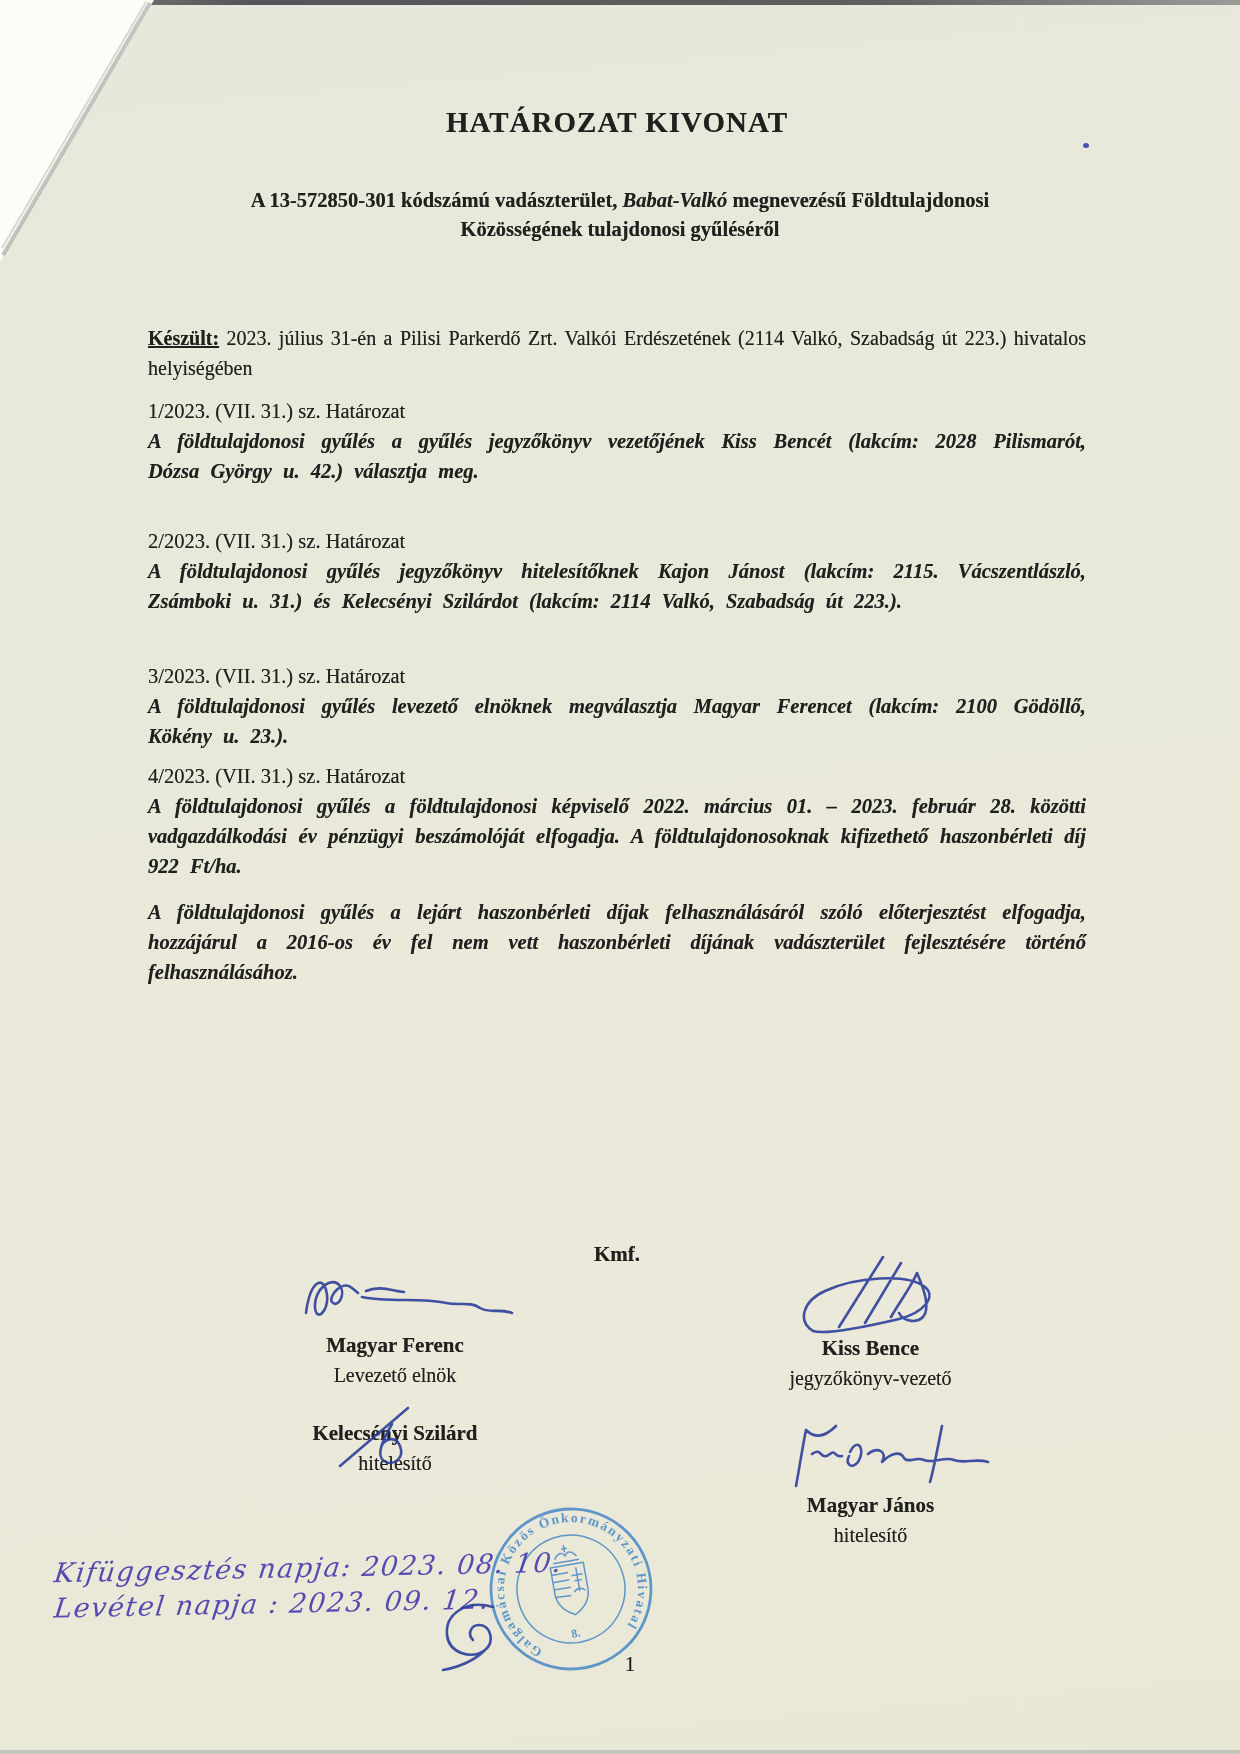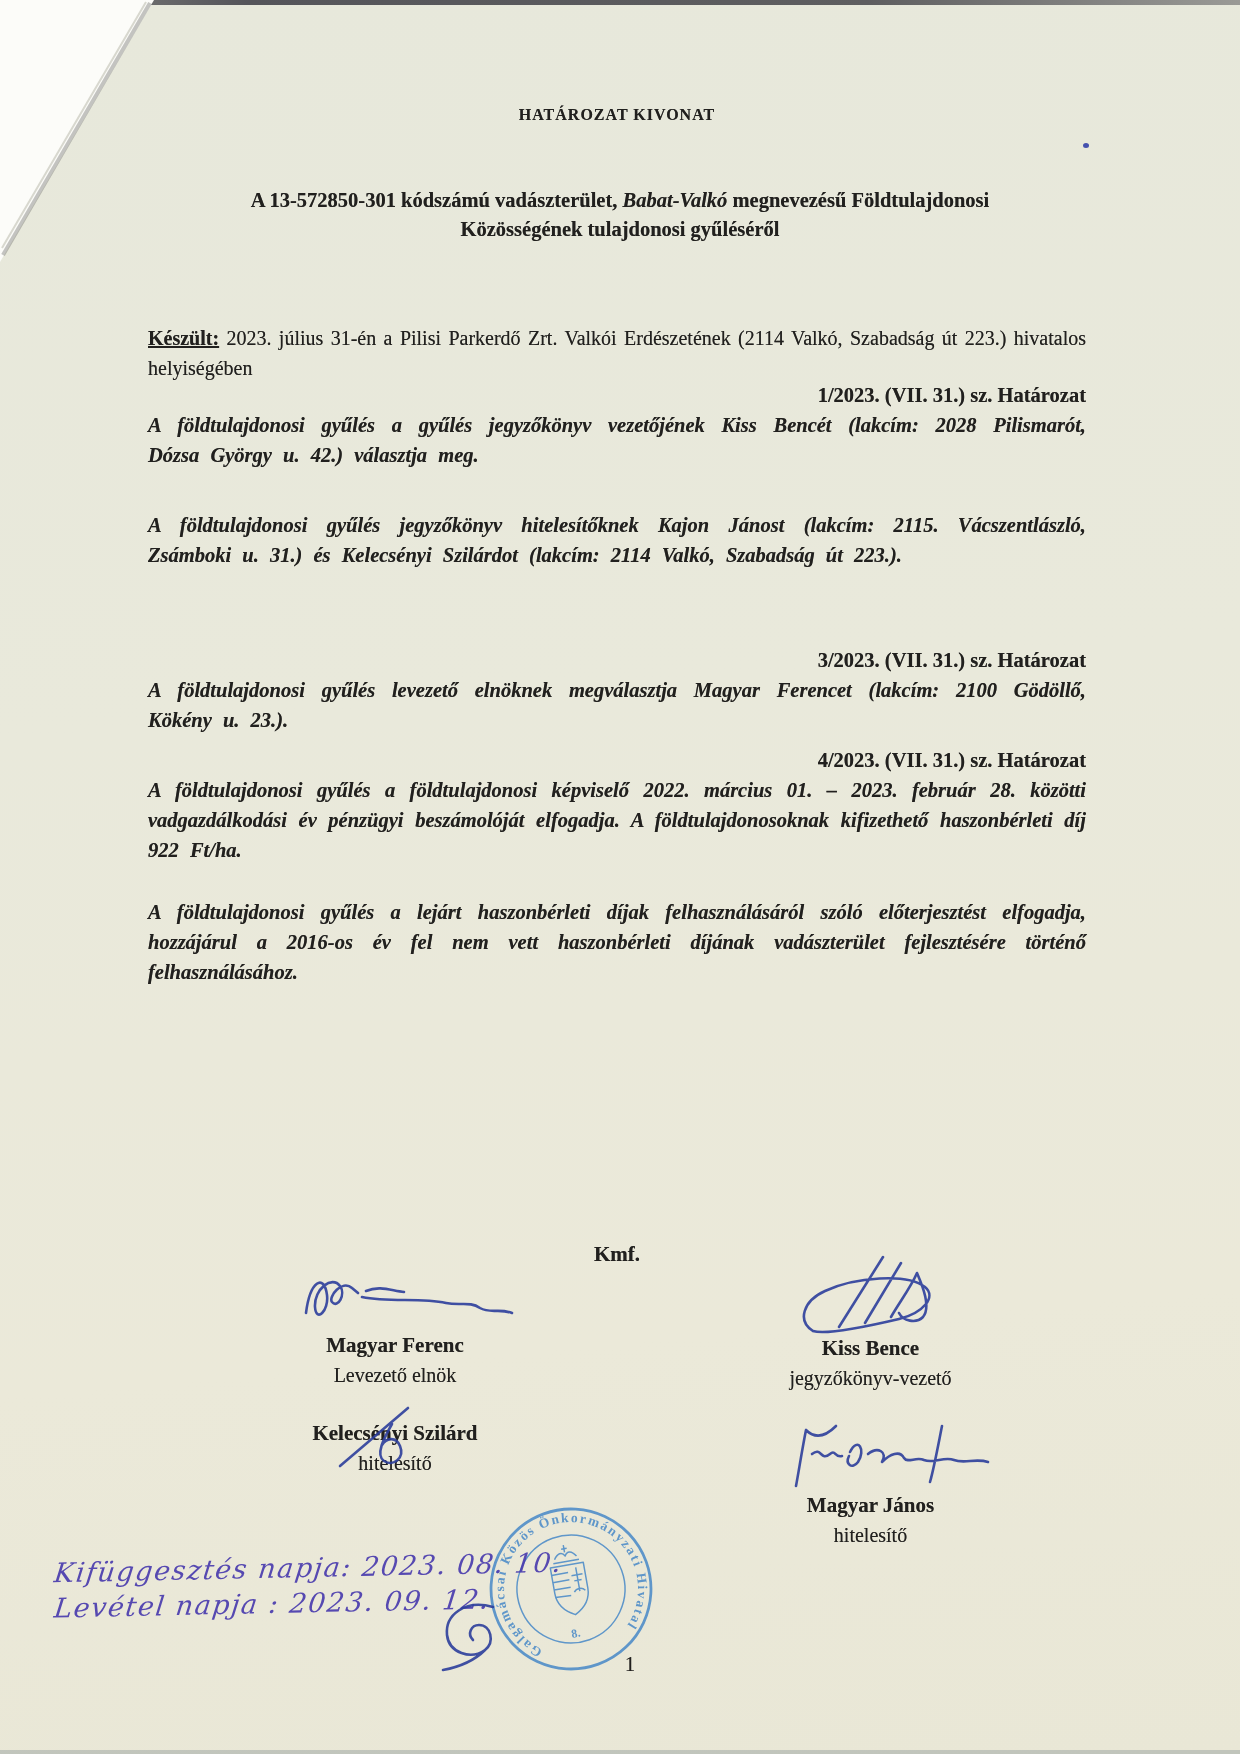--- a/index.html
+++ b/index.html
@@ -12,27 +12,27 @@
     font-family:"Liberation Serif","DejaVu Serif",serif;
     color:#21201e;
   }
   .scan-top-edge{position:absolute;top:0;left:0;width:100%;height:5px;
     background:linear-gradient(90deg,#8a8a86 0%,#55555a 20%,#5e5e60 70%,#9a9a96 100%);z-index:3;}
   .scan-bottom-edge{position:absolute;bottom:0;left:0;width:100%;height:4px;background:rgba(120,135,140,.35);z-index:3;}
   .fold{position:absolute;top:0;left:0;z-index:4;}
   .ink-dot{position:absolute;left:1083px;top:143px;width:6px;height:5px;border-radius:50%;
     background:#2836a6;opacity:.85;z-index:2;}
   .printed{position:absolute;left:148px;width:938px;text-shadow:0 0 .5px rgba(25,25,25,.55);}
-  .doc-title{top:106px;text-align:center;font-size:16px;font-weight:bold;letter-spacing:1px;}
+  .doc-title{top:106px;text-align:center;font-size:29px;font-weight:bold;letter-spacing:1px;}
   .doc-subtitle{top:186px;left:205px;width:830px;text-align:center;font-size:20.5px;font-weight:bold;line-height:29px;}
   .doc-subtitle .emph{font-style:italic;}
   .made-at{top:278px;font-size:20px;line-height:30px;text-align:justify;margin-top:45px;}
   .made-at .lbl{font-weight:bold;text-decoration:underline;}
   .res{position:absolute;left:148px;width:938px;text-shadow:0 0 .5px rgba(25,25,25,.55);}
-  .res-heading{text-align:right;font-size:20.5px;font-weight:bold;line-height:30px;}
+  .res-heading{text-align:left;font-size:20.5px;font-weight:normal;line-height:30px;margin-top:16px;}
   .res-body{font-size:20.5px;font-weight:bold;font-style:italic;line-height:30px;
     text-align:justify;word-spacing:6px;margin-top:0;}
   .res1{top:380px;} .res2{top:510px;} .res3{top:645px;} .res4{top:745px;} .res5{top:897px;}
   .kmf{top:1242px;text-align:center;font-size:21px;font-weight:bold;}
   .sig-block{position:absolute;text-align:center;text-shadow:0 0 .5px rgba(25,25,25,.5);}
   .sig-name{font-size:21px;font-weight:bold;line-height:30px;}
   .sig-role{font-size:20px;line-height:30px;}
   .sig-m{left:250px;top:1330px;width:290px;}
   .sig-k{left:718px;top:1333px;width:305px;text-align:center;}
   .sig-ke{left:250px;top:1418px;width:290px;}
@@ -70,20 +70,21 @@
 
   <div class="printed doc-subtitle"><span>A 13-572850-301 kódszámú vadászterület, </span><span class="emph">Babat-Valkó</span><span> megnevezésű Földtulajdonosi Közösségének tulajdonosi gyűléséről</span></div>
 
   <div class="printed made-at"><span class="lbl">Készült:</span><span> 2023. július 31-én a Pilisi Parkerdő Zrt. Valkói Erdészetének (2114 Valkó, Szabadság út 223.) hivatalos helyiségében</span></div>
 
   <div class="res res1">
     <div class="res-heading">1/2023. (VII. 31.) sz. Határozat</div>
     <div class="res-body">A földtulajdonosi gyűlés a gyűlés jegyzőkönyv vezetőjének Kiss Bencét (lakcím: 2028 Pilismarót, Dózsa György u. 42.) választja meg.</div>
   </div>
   <div class="res res2">
+    <div class="res-heading">2/2023. (VII. 31.) sz. Határozat</div>
     <div class="res-body">A földtulajdonosi gyűlés jegyzőkönyv hitelesítőknek Kajon Jánost (lakcím: 2115. Vácszentlászló, Zsámboki u. 31.) és Kelecsényi Szilárdot (lakcím: 2114 Valkó, Szabadság út 223.).</div>
   </div>
   <div class="res res3">
     <div class="res-heading">3/2023. (VII. 31.) sz. Határozat</div>
     <div class="res-body">A földtulajdonosi gyűlés levezető elnöknek megválasztja Magyar Ferencet (lakcím: 2100 Gödöllő, Kökény u. 23.).</div>
   </div>
   <div class="res res4">
     <div class="res-heading">4/2023. (VII. 31.) sz. Határozat</div>
     <div class="res-body">A földtulajdonosi gyűlés a földtulajdonosi képviselő 2022. március 01. – 2023. február 28. közötti vadgazdálkodási év pénzügyi beszámolóját elfogadja. A földtulajdonosoknak kifizethető haszonbérleti díj 922 Ft/ha.</div>
   </div>

